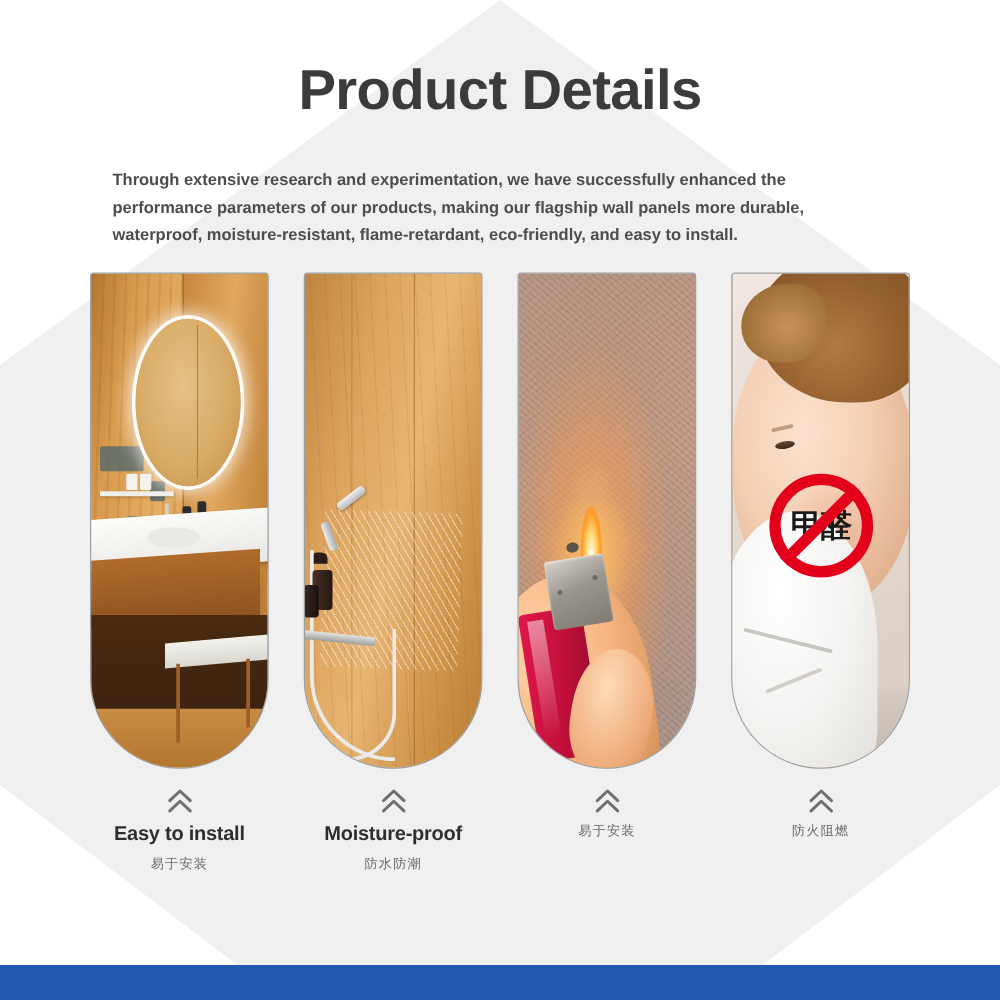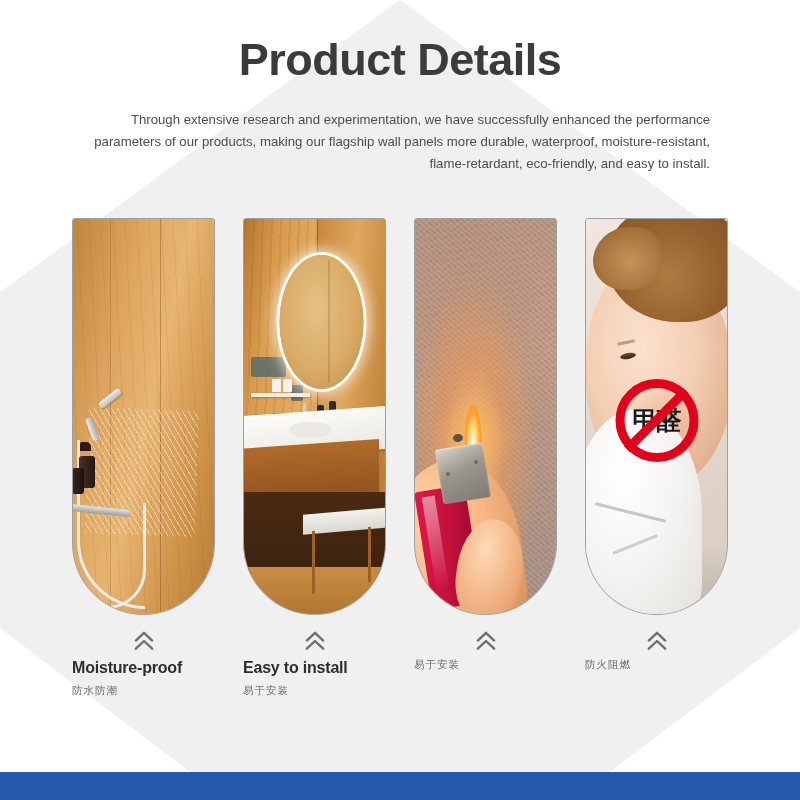--- a/index.html
+++ b/index.html
@@ -20,46 +20,47 @@
     position: absolute;
     left: 0; top: 0;
     width: 800px; height: 772px;
     background: #f0f0f0;
     clip-path: polygon(400px 0px, 800px 292px, 800px 628px, 610px 772px, 190px 772px, 0px 628px, 0px 292px);
     -webkit-clip-path: polygon(400px 0px, 800px 292px, 800px 628px, 610px 772px, 190px 772px, 0px 628px, 0px 292px);
   }
   
   .header { position: absolute; left: 0; top: 0; width: 800px; text-align: center; }
   .page-title {
-    margin: 4px;
+    margin: 16px;
     padding-top: 32px;
     font-size: 45px;
     font-weight: bold;
     letter-spacing: -0.5px;
     color: #3b3b3b;
     line-height: 1.05;
   }
   .page-subtitle {
     margin: 0 auto;
     padding-top: 22px;
     width: 620px;
     font-size: 13.2px;
     line-height: 22px;
     color: #4d4d4d;
-    text-align: right;
+    text-align: left;
+    font-weight: bold;
   }
   
   .features {
     position: absolute;
     left: 72px; top: 218px;
     width: 656px;
     display: flex;
     justify-content: space-between;
   }
-  .feature { width: 143px; text-align: left; }
+  .feature { width: 143px; text-align: center; }
   .feature-photo {
     position: relative;
     width: 143px; height: 397px;
     border: 1px solid #9aa0a6;
     border-radius: 3px 3px 72px 72px;
     overflow: hidden;
     background: #d8c39c;
     box-sizing: border-box;
   }
   .photo-inner { position: absolute; inset: 0; }
@@ -264,45 +265,20 @@
   <div class="header">
     <h1 class="page-title">Product Details</h1>
     <p class="page-subtitle">Through extensive research and experimentation, we have successfully enhanced the performance parameters of our products, making our flagship wall panels more durable, waterproof, moisture-resistant, flame-retardant, eco-friendly, and easy to install.</p>
   </div>
 
   <div class="features">
 
     <div class="feature">
       <div class="feature-photo">
         <div class="photo-inner">
-          <div class="shw-wall"></div>
-          <div class="shw-seam"></div>
-          <div class="shw-seam2"></div>
-          <div class="shw-spray"></div>
-          <div class="shw-hose"></div>
-          <div class="shw-hose2"></div>
-          <div class="shw-head"></div>
-          <div class="shw-handle"></div>
-          <div class="shw-bottle-pump"></div>
-          <div class="shw-bottle"></div>
-          <div class="shw-bottle2"></div>
-          <div class="shw-shelf"></div>
-        </div>
-      </div>
-      <svg class="chevron-icon" viewBox="0 0 24 22">
-        <path d="M3 10.5 L12 2 L21 10.5" fill="none" stroke="#6f6f6f" stroke-width="2.6" stroke-linecap="round" stroke-linejoin="round"></path>
-        <path d="M3 19.5 L12 11 L21 19.5" fill="none" stroke="#6f6f6f" stroke-width="2.6" stroke-linecap="round" stroke-linejoin="round"></path>
-      </svg>
-      <p class="feature-label">Moisture-proof</p>
-      <p class="feature-label-cn">防水防潮</p>
-    </div>
-
-    <div class="feature">
-      <div class="feature-photo">
-        <div class="photo-inner">
           <div class="bath-wall"></div>
           <div class="bath-door"></div>
           <div class="bath-panel"></div>
           <div class="bath-panel2"></div>
           <div class="bath-panel3"></div>
           <div class="bath-mirror">
               <div class="bath-mirror-seam"></div>
             </div>
           <div class="bath-shelf"></div>
           <div class="bath-cup" style="left:20%"></div>
@@ -325,20 +301,45 @@
         <path d="M3 10.5 L12 2 L21 10.5" fill="none" stroke="#6f6f6f" stroke-width="2.6" stroke-linecap="round" stroke-linejoin="round"></path>
         <path d="M3 19.5 L12 11 L21 19.5" fill="none" stroke="#6f6f6f" stroke-width="2.6" stroke-linecap="round" stroke-linejoin="round"></path>
       </svg>
       <p class="feature-label">Easy to install</p>
       <p class="feature-label-cn">易于安装</p>
     </div>
 
     <div class="feature">
       <div class="feature-photo">
         <div class="photo-inner">
+          <div class="shw-wall"></div>
+          <div class="shw-seam"></div>
+          <div class="shw-seam2"></div>
+          <div class="shw-spray"></div>
+          <div class="shw-hose"></div>
+          <div class="shw-hose2"></div>
+          <div class="shw-head"></div>
+          <div class="shw-handle"></div>
+          <div class="shw-bottle-pump"></div>
+          <div class="shw-bottle"></div>
+          <div class="shw-bottle2"></div>
+          <div class="shw-shelf"></div>
+        </div>
+      </div>
+      <svg class="chevron-icon" viewBox="0 0 24 22">
+        <path d="M3 10.5 L12 2 L21 10.5" fill="none" stroke="#6f6f6f" stroke-width="2.6" stroke-linecap="round" stroke-linejoin="round"></path>
+        <path d="M3 19.5 L12 11 L21 19.5" fill="none" stroke="#6f6f6f" stroke-width="2.6" stroke-linecap="round" stroke-linejoin="round"></path>
+      </svg>
+      <p class="feature-label">Moisture-proof</p>
+      <p class="feature-label-cn">防水防潮</p>
+    </div>
+
+    <div class="feature">
+      <div class="feature-photo">
+        <div class="photo-inner">
           <div class="flm-wall"></div>
           <div class="flm-glow"></div>
           <div class="flm-flame"></div>
           <div class="flm-flame-core"></div>
           <div class="flm-hand"></div>
           <div class="flm-body"></div>
           <div class="flm-body-hl"></div>
           <div class="flm-metal"></div>
           <div class="flm-nozzle"></div>
           <div class="flm-rivet" style="left:22%;top:64%"></div>

